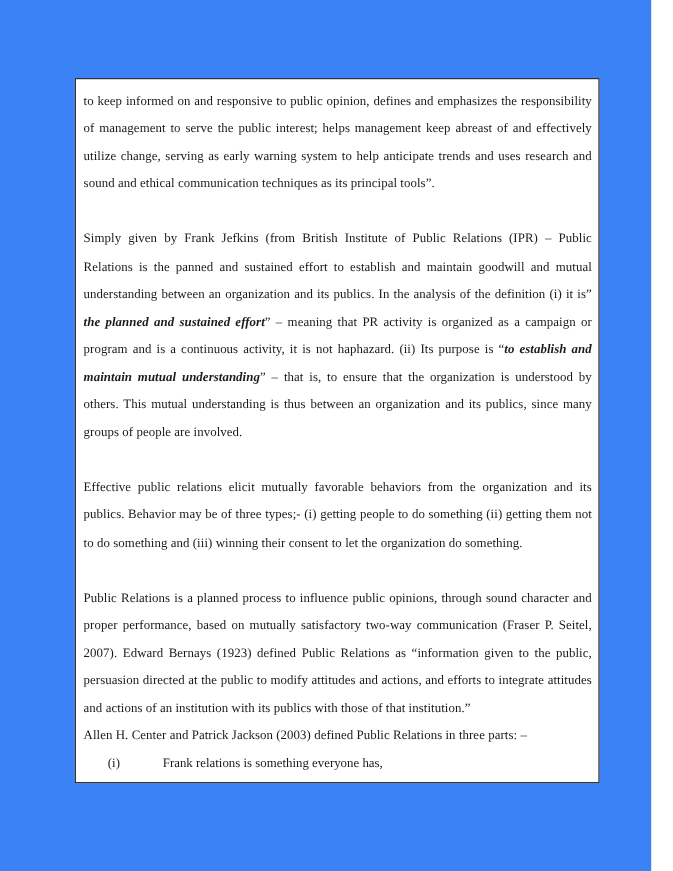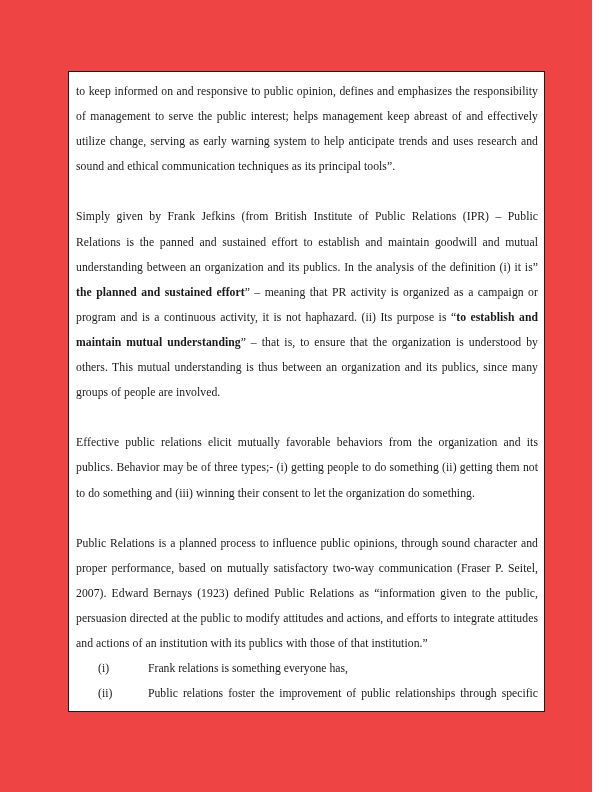--- a/index.html
+++ b/index.html
@@ -12,21 +12,21 @@
     height: 792px;
     overflow: hidden;
     font-family: "Liberation Serif", "DejaVu Serif", serif;
     color: #1a1a1a;
   }
 
   #page {
     position: relative;
     width: 592px;
     height: 792px;
-    background: #ef4444;
+    background: #3b82f6;
   }
 
   
   #text-frame {
     position: absolute;
     left: 68px;
     top: 71px;
     width: 477px;
     height: 641px;
     border: 1.2px solid #1d1d1d;
@@ -51,20 +51,21 @@
   p.gap-before {
     margin-top: 25.1px;
   }
 
   p.lead-space {
     text-indent: 0;
   }
 
   .bi {
     font-weight: bold;
+    font-style: italic;
   }
 
   
   ol.roman-list {
     list-style: none;
     margin: 0;
     padding: 0;
   }
   ol.roman-list li {
     display: flex;
@@ -93,20 +94,21 @@
     <div id="body-text">
 
       <p class="para">to keep informed on and responsive to public opinion, defines and emphasizes the responsibility of management to serve the public interest; helps management keep abreast of and effectively utilize change, serving as early warning system to help anticipate trends and uses research and sound and ethical communication techniques as its principal tools”.</p>
 
       <p class="para gap-before"><span>Simply given by Frank Jefkins (from British Institute of Public Relations (IPR) – Public Relations is the panned and sustained effort to establish and maintain goodwill and mutual understanding between an organization and its publics. In the analysis of the definition (i) it is” </span><span class="bi">the planned and sustained effort</span><span>” – meaning that PR activity is organized as a campaign or program and is a continuous activity, it is not haphazard. (ii) Its purpose is “</span><span class="bi">to establish and maintain mutual understanding</span><span>” – that is, to ensure that the organization is understood by others. This mutual understanding is thus between an organization and its publics, since many groups of people are involved.</span></p>
 
       <p class="para gap-before lead-space"> Effective public relations elicit mutually favorable behaviors from the organization and its publics. Behavior may be of three types;- (i) getting people to do something (ii) getting them not to do something and (iii) winning their consent to let the organization do something.</p>
 
       <p class="para gap-before">Public Relations is a planned process to influence public opinions, through sound character and proper performance, based on mutually satisfactory two-way communication (Fraser P. Seitel, 2007). Edward Bernays (1923) defined Public Relations as “information given to the public, persuasion directed at the public to modify attitudes and actions, and efforts to integrate attitudes and actions of an institution with its publics with those of that institution.”</p>
 
+      <p class="para">Allen H. Center and Patrick Jackson (2003) defined Public Relations in three parts: –</p>
 
       <ol class="roman-list">
         <li>
           <span class="marker">(i)</span>
           <span class="item-text">Frank relations is something everyone has,</span>
         </li>
         <li>
           <span class="marker">(ii)</span>
           <span class="item-text">Public relations foster the improvement of public relationships through specific activities and policies.</span>
         </li>

